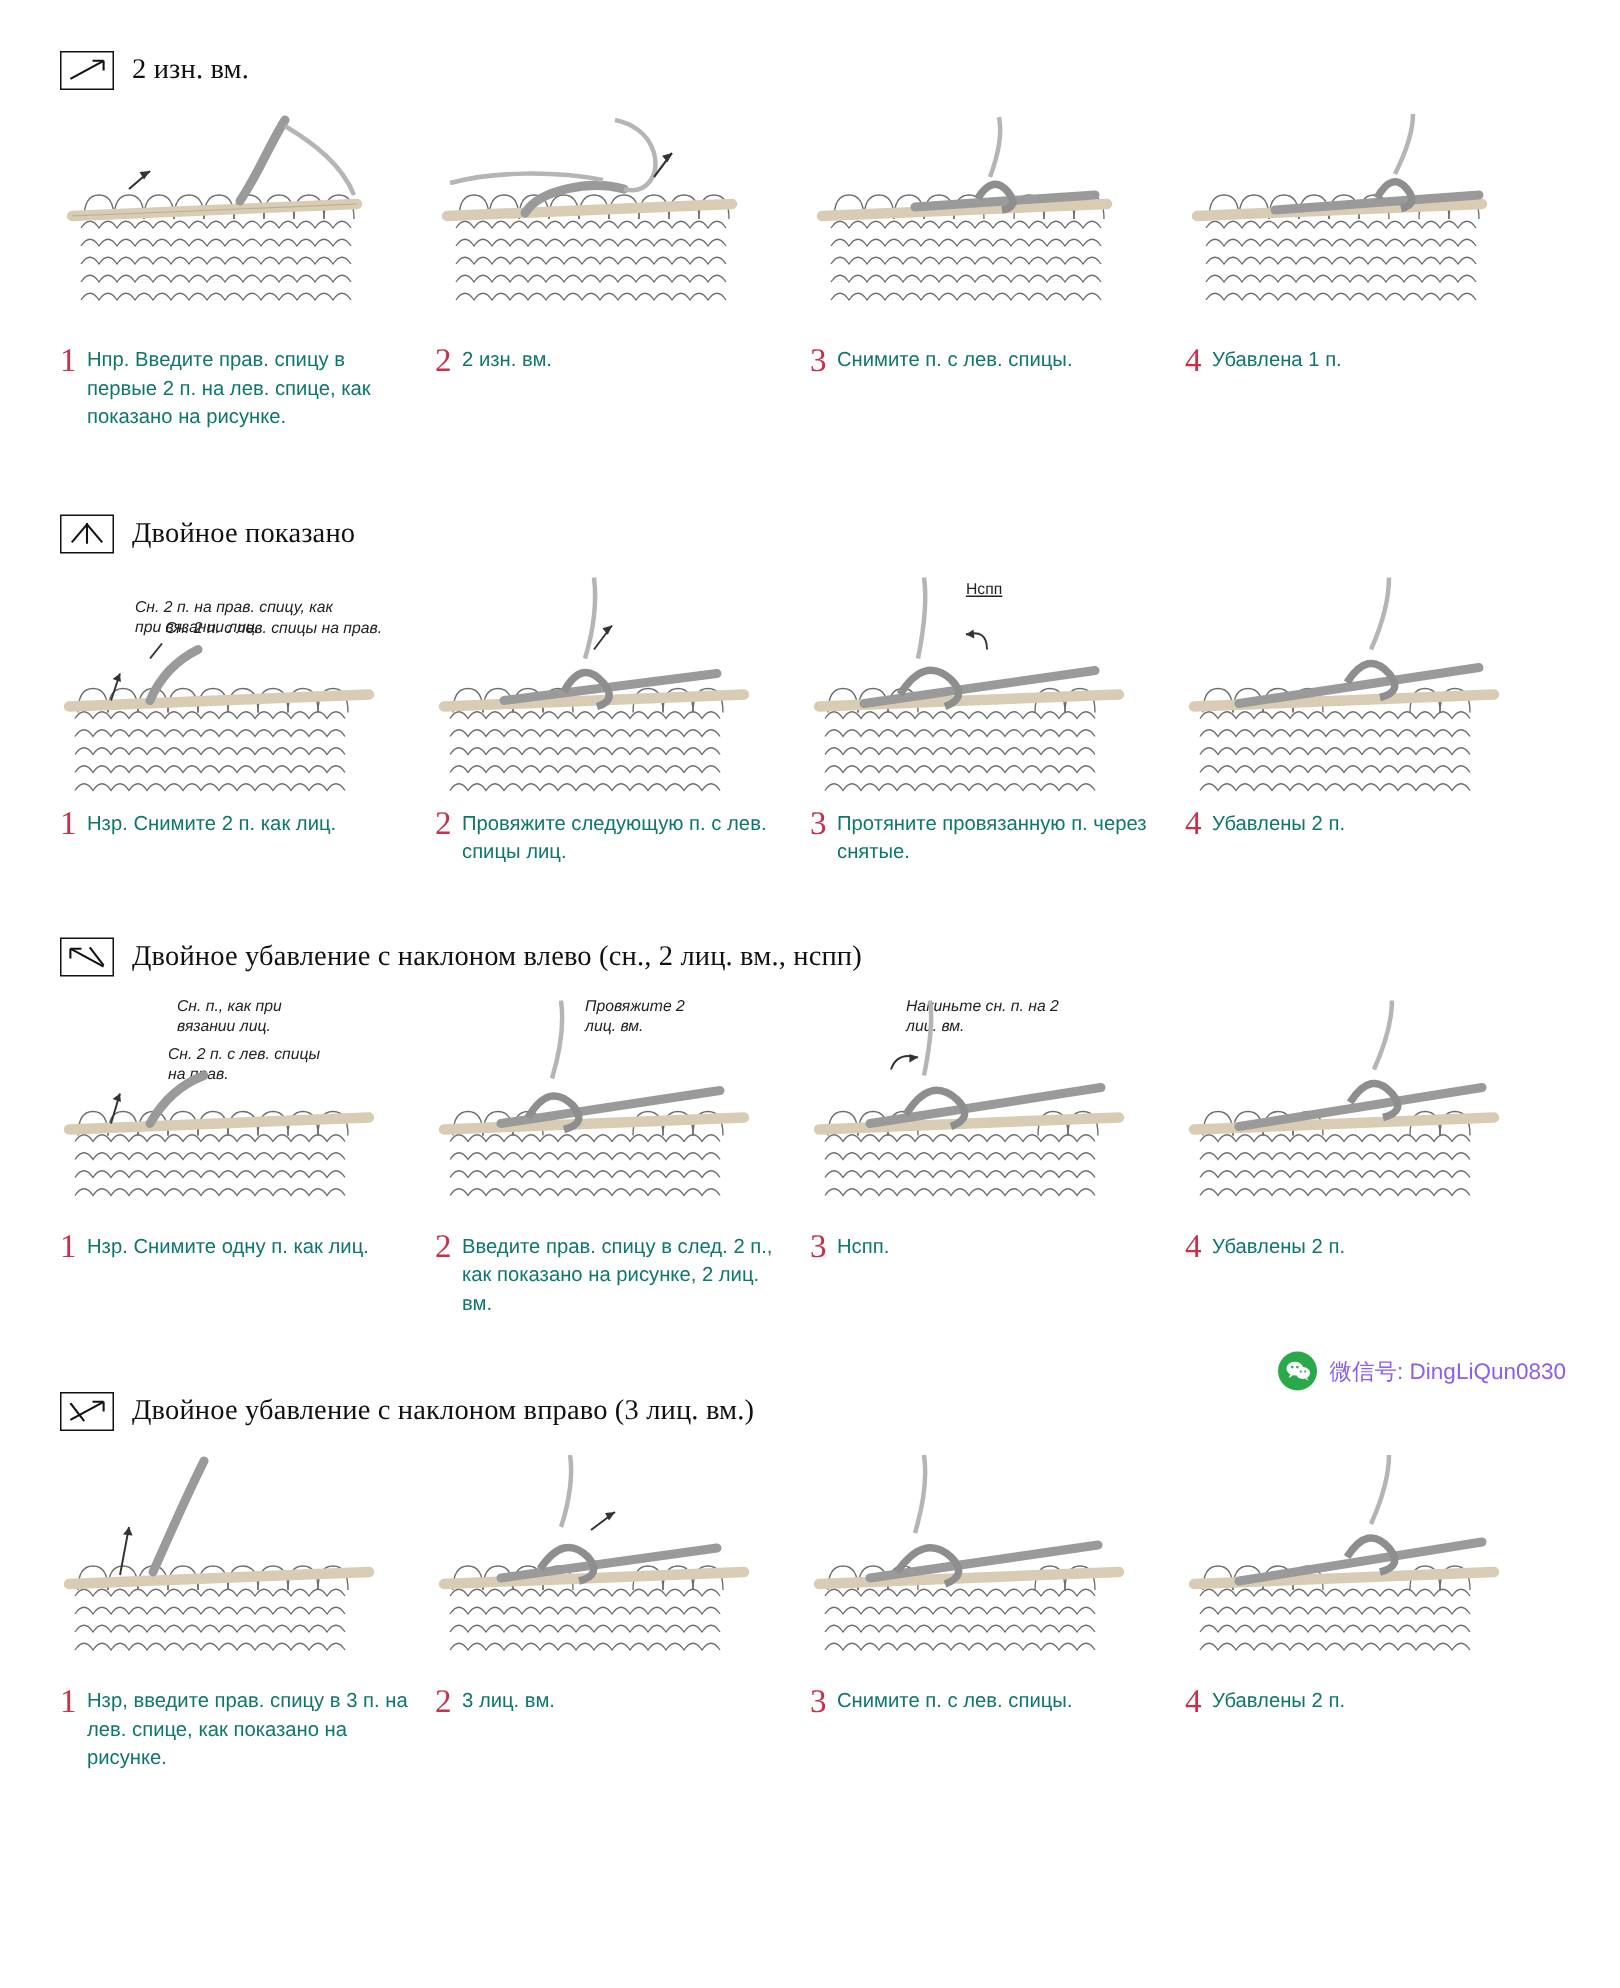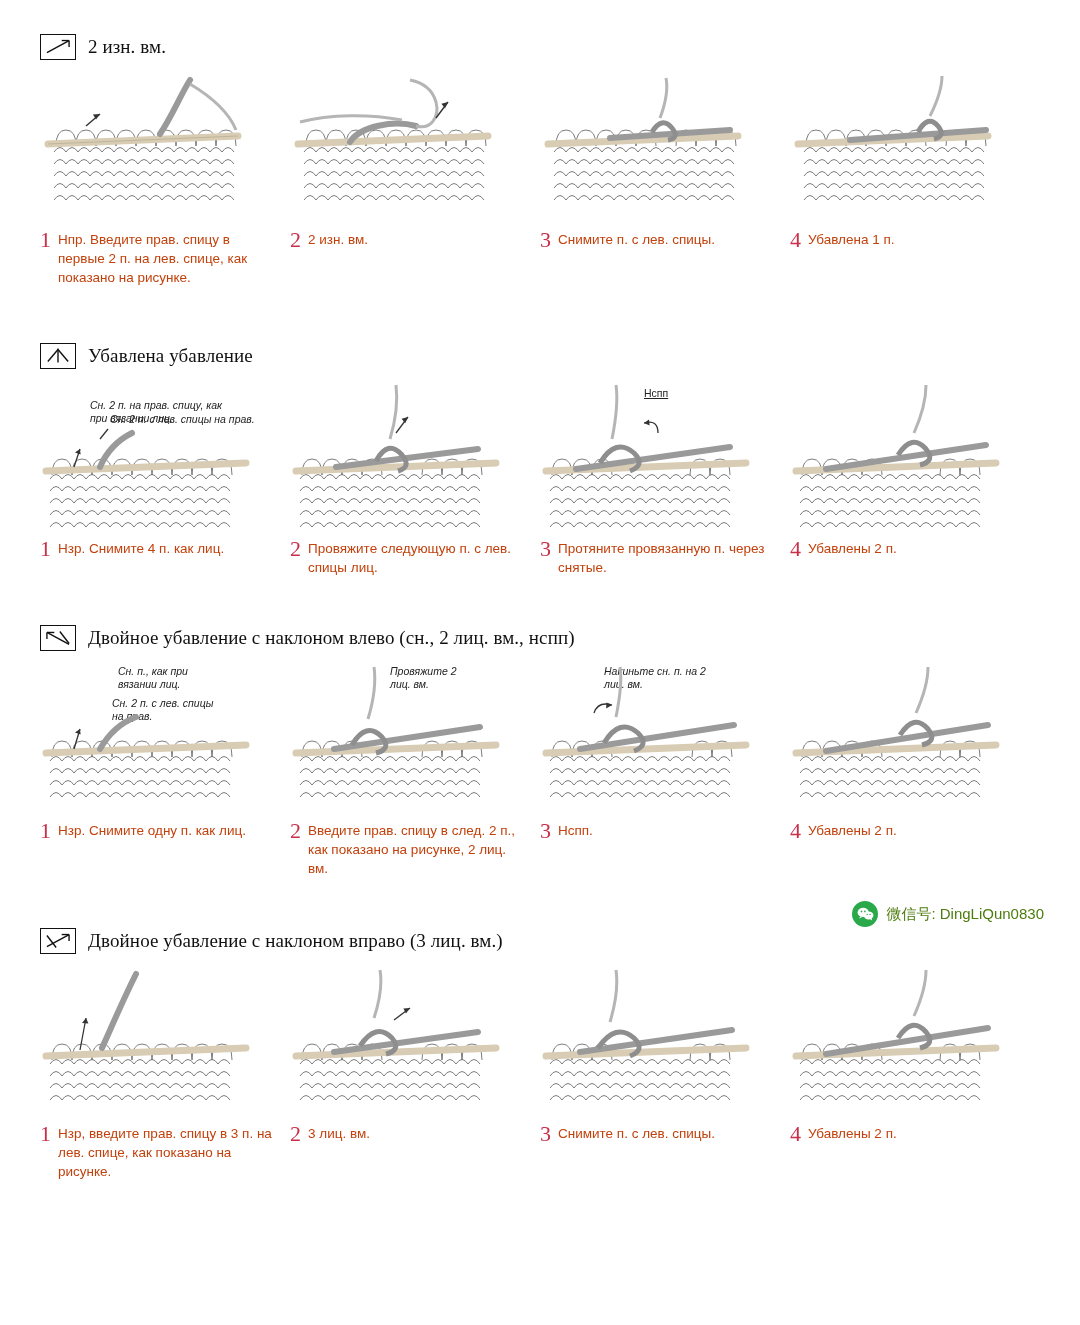--- a/index.html
+++ b/index.html
@@ -80,21 +80,21 @@
   .num {
     font-family: "Liberation Serif", serif;
     color: #c8304a;
     font-size: 22px;
     line-height: 20px;
     flex: 0 0 auto;
   }
   .captxt {
     font-size: 13.5px;
     line-height: 19px;
-    color: #c2410c;
+    color: #0f766e;
   }
 
   
   .anno {
     position: absolute;
     font-size: 10.5px;
     line-height: 13px;
     color: #222;
     font-style: italic;
     font-family: "Liberation Sans", sans-serif;
@@ -114,21 +114,21 @@
     width: 26px;
     height: 26px;
     border-radius: 50%;
     background: #2aa94a;
     display: flex;
     align-items: center;
     justify-content: center;
   }
   .footer-text {
     font-size: 15px;
-    color: #4d7c0f;
+    color: #8b5cf6;
     font-family: "Liberation Sans", sans-serif;
   }
 
   .sec1 { padding-top: 30px; }
   .sec2 { padding-top: 52px; }
   .sec3 { padding-top: 44px; }
   .sec4 { padding-top: 46px; }
 </style>
 </head>
 <body>
@@ -301,21 +301,21 @@
 
   <div class="section sec2">
     <div class="section-header">
       <span class="sym-box">
         <svg viewBox="0 0 36 26">
           <line x1="18" y1="5" x2="18" y2="20" stroke="#111" stroke-width="1.5"></line>
           <line x1="7" y1="19" x2="18" y2="6" stroke="#111" stroke-width="1.5"></line>
           <line x1="29" y1="19" x2="18" y2="6" stroke="#111" stroke-width="1.5"></line>
         </svg>
       </span>
-      <span class="section-title">Убавлена убавление</span>
+      <span class="section-title">Двойное показано</span>
     </div>
 
     <div class="steps">
 
       <div class="step">
         <div class="fig">
           <div class="anno" style="left:50px; top:0px; width:150px;margin-top:16px;">Сн. 2 п. на прав. спицу, как при вязании лиц.</div>
           <div class="anno" style="left:70px; top:30px; width:160px;">Сн. 2 п. с лев. спицы на прав.</div>
           <svg width="234" height="150" viewBox="0 0 234 150" style="position:absolute;left:0;top:0">
             <g fill="none" stroke-width="1">
@@ -338,21 +338,21 @@
               <path d="M6 88 L206 80" stroke="#d8cdb4" stroke-width="7" stroke-linecap="round"></path>
               <path d="M60 84 C66 70 76 58 92 50" stroke="#9a9a9a" stroke-width="6" stroke-linecap="round"></path>
               <path d="M34 84 L40 66" stroke="#333" stroke-width="1.3"></path>
               <path d="M40 66 l-5 3.6 l5.6 2 z" fill="#333" stroke="none"></path>
               <path d="M60 56 L68 46" stroke="#333" stroke-width="1.3"></path>
             </g>
           </svg>
         </div>
         <div class="caption">
           <span class="num">1</span>
-          <span class="captxt">Нзр. Снимите 4 п. как лиц.</span>
+          <span class="captxt">Нзр. Снимите 2 п. как лиц.</span>
         </div>
       </div>
 
       <div class="step">
         <div class="fig">
           <svg width="234" height="150" viewBox="0 0 234 150">
             <g fill="none" stroke-width="1">
               <g stroke="#6d6d6d" stroke-width="0.9">
                 <path d="M10 96 q6 -9 12 0 q6 -9 12 0 q6 -9 12 0 q6 -9 12 0 q6 -9 12 0 q6 -9 12 0 q6 -9 12 0 q6 -9 12 0 q6 -9 12 0 q6 -9 12 0 q6 -9 12 0 q6 -9 12 0 q6 -9 12 0 q6 -9 12 0 q6 -9 12 0"></path>
                 <path d="M10 108 q6 -9 12 0 q6 -9 12 0 q6 -9 12 0 q6 -9 12 0 q6 -9 12 0 q6 -9 12 0 q6 -9 12 0 q6 -9 12 0 q6 -9 12 0 q6 -9 12 0 q6 -9 12 0 q6 -9 12 0 q6 -9 12 0 q6 -9 12 0 q6 -9 12 0"></path>

